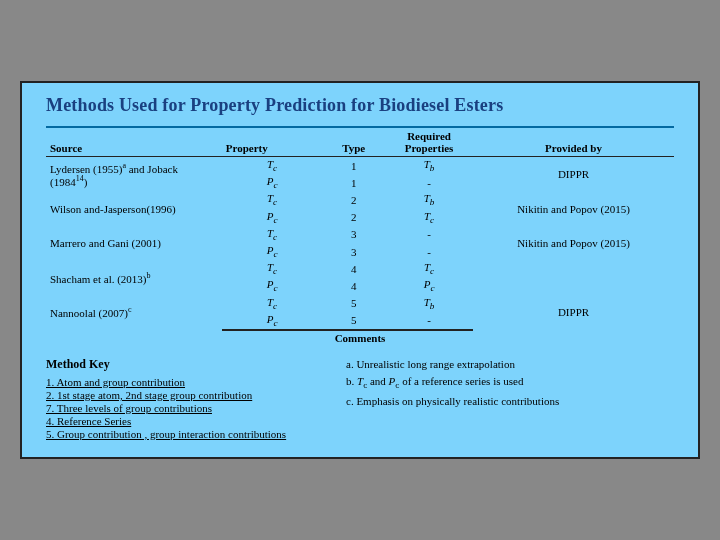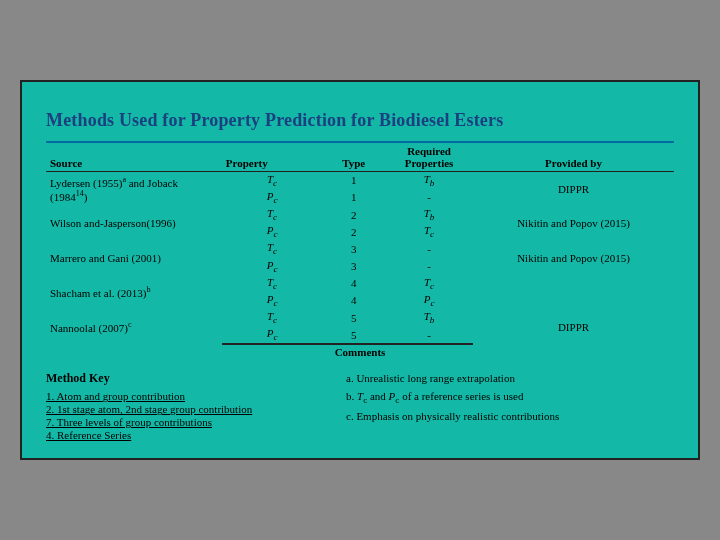--- a/index.html
+++ b/index.html
@@ -7,23 +7,23 @@
       width: 720px;
       height: 540px;
       background: #888;
       display: flex;
       align-items: center;
       justify-content: center;
       font-family: 'Times New Roman', Times, serif;
     }
     .slide {
       width: 680px;
-      background: #14b8a6;
+      background: #7dd3fc;
       border: 2px solid #222;
-      padding: 28px 24px 16px 24px;
+      padding: 12px 24px 16px 24px;
     }
     .slide-title {
       color: #1a4080;
       font-size: 18px;
       font-weight: bold;
       text-align: left;
       margin-bottom: 10px;
       letter-spacing: 0.01em;
     }
     table.main-table {
@@ -181,20 +181,21 @@
   </table>
 
   <div class="bottom-section">
     <div class="method-key">
       <div class="method-key-title">Method Key</div>
       <ul class="method-list" id="method-list">
       <li>1. Atom and group contribution</li>
           <li>2. 1st stage atom, 2nd stage group contribution</li>
           <li>7. Three levels of group contributions</li>
           <li>4. Reference Series</li>
+          <li>5. Group contribution , group interaction contributions</li>
         </ul>
     </div>
     <div class="comments-list" id="comments-list">
     <p>a. Unrealistic long range extrapolation</p>
         <p>b. <i>T</i><sub>c</sub> and <i>P</i><sub>c</sub> of a reference series is used</p>
         <p>c. Emphasis on physically realistic contributions</p>
       </div>
   </div>
 </div>
 

